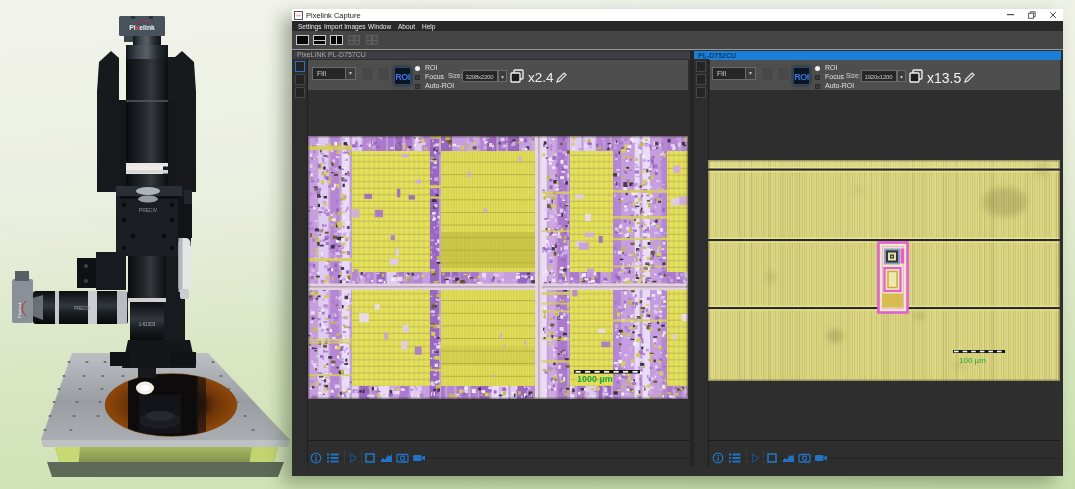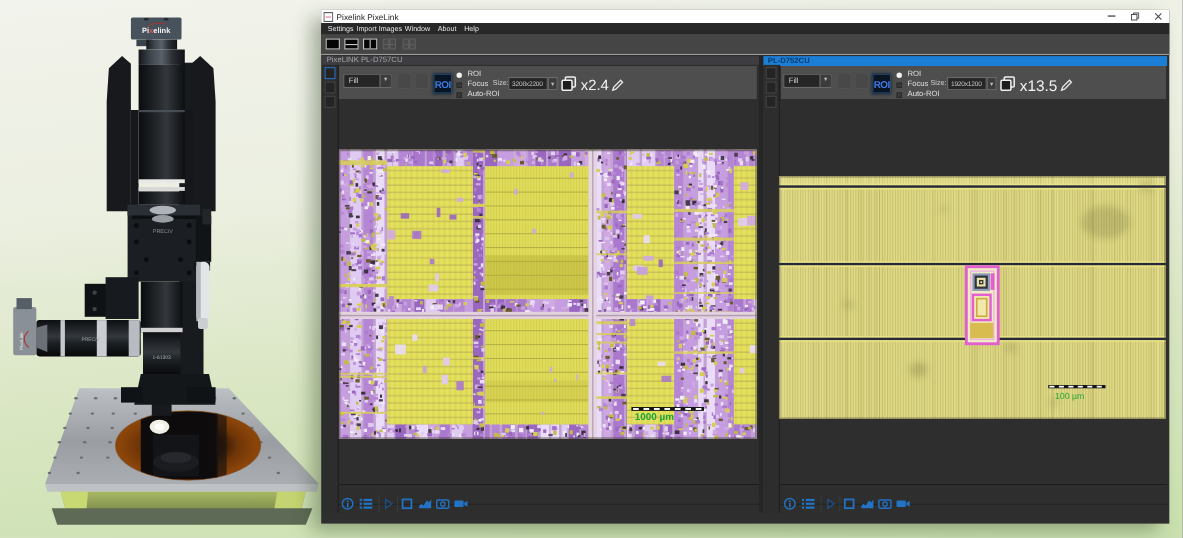--- a/index.html
+++ b/index.html
@@ -157,21 +157,21 @@
       <polygon points="33,298 43,295 43,320 33,316" fill="#6a7076"></polygon>
     </svg>
   </div>
 
 <div class="abs" style="left:292px;top:9px;width:771px;height:467px;background:#2e2e2e;box-shadow:-9px 7px 16px rgba(40,60,30,0.38);">
   <div class="abs" style="left:0;top:0;width:771px;height:12px;background:#ffffff">
     <svg class="abs" style="left:2px;top:2px" width="9" height="9" viewBox="0 0 9 9">
         <rect x="0.5" y="0.5" width="8" height="8" fill="#fff" stroke="#555" stroke-width="1"></rect>
         <rect x="2" y="3.5" width="5" height="2" fill="#e8b8c8"></rect>
       </svg>
-    <span class="abs" style="left:14px;top:1.5px;font-size:7.5px;color:#1a1a1a">Pixelink PixeLink</span>
+    <span class="abs" style="left:14px;top:1.5px;font-size:7.5px;color:#1a1a1a">Pixelink Capture</span>
     <svg class="abs" style="left:714px;top:0" width="10" height="10" viewBox="0 0 10 10">
         <rect x="1" y="5" width="7" height="1.2" fill="#4a4a4a"></rect>
       </svg>
     <svg class="abs" style="left:736px;top:2px" width="8" height="8" viewBox="0 0 8 8">
         <rect x="0.6" y="2.2" width="5" height="5" fill="#fff" stroke="#4a4a4a" stroke-width="0.9"></rect>
         <path d="M2.4,2.2 L2.4,0.8 L7.2,0.8 L7.2,5.6 L5.6,5.6" fill="none" stroke="#4a4a4a" stroke-width="0.9"></path>
       </svg>
     <svg class="abs" style="left:757px;top:2px" width="8" height="8" viewBox="0 0 8 8">
         <path d="M1.2,1.2 L6.8,6.8 M6.8,1.2 L1.2,6.8" stroke="#4a4a4a" stroke-width="1"></path>
       </svg>

